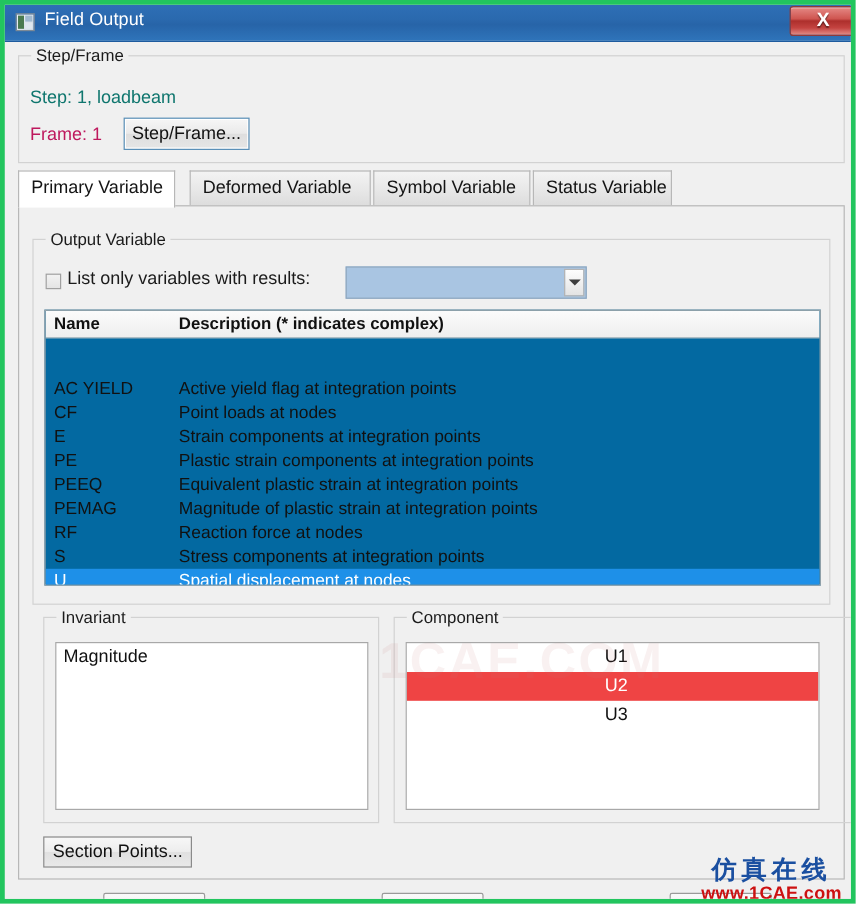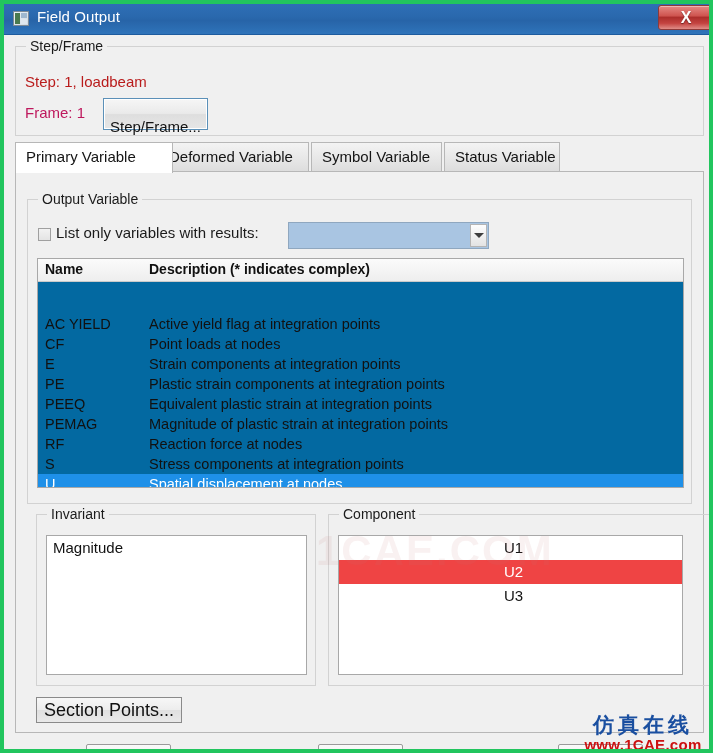--- a/index.html
+++ b/index.html
@@ -112,35 +112,35 @@
 
   
   #stepframe-group {
     left: 11px; top: 11px;
     width: 689px; height: 90px;
   }
   #step-line {
     position: absolute;
     left: 9px; top: 26px;
     font-size: 15px;
-    color: #b91c1c;
+    color: #0f766e;
     white-space: nowrap;
   }
   #frame-line {
     position: absolute;
     left: 9px; top: 57px;
     font-size: 15px;
     color: #be185d;
     white-space: nowrap;
   }
   #stepframe-button {
     position: absolute;
     left: 87px; top: 51px;
     height: 27px;
-    padding: 15px 6px;
+    padding: 0 6px;
     font-size: 15px;
     font-family: "Liberation Sans", sans-serif;
     color: #111111;
     background: linear-gradient(to bottom, #f6f6f6 0%, #eaeaea 48%, #dedede 52%, #e6e6e6 100%);
     border: 1px solid #5b90b8;
     box-shadow: inset 0 0 0 1px #ffffff;
     box-sizing: border-box;
     white-space: nowrap;
     line-height: 25px;
     text-align: center;
@@ -323,21 +323,21 @@
     background: #ef4444;
     color: #ffffff;
   }
 
   
   #section-points-button {
     position: absolute;
     left: 20px; top: 525px;
     height: 26px;
     padding: 0 7px;
-    font-size: 18px;
+    font-size: 15px;
     color: #111111;
     background: linear-gradient(to bottom, #f7f7f7 0%, #ededed 48%, #e0e0e0 52%, #e9e9e9 100%);
     border: 1px solid #8a8a8a;
     box-sizing: border-box;
     line-height: 24px;
     white-space: nowrap;
   }
 
   
   .dlg-button {
@@ -413,21 +413,21 @@
   <div id="client">
 
     <div class="groupbox" id="stepframe-group">
       <div class="gb-title">Step/Frame</div>
       <div id="step-line">Step:  1, loadbeam</div>
       <div id="frame-line">Frame:  1</div>
       <div id="stepframe-button">Step/Frame...</div>
     </div>
 
     <div id="tabstrip">
-        <div class="tab active" style="left: 0px; width: 158px;">Primary Variable</div>
+        <div class="tab active" style="left: 0px; width: 131px;">Primary Variable</div>
         <div class="tab" style="left: 143px; width: 151px;">Deformed Variable</div>
         <div class="tab" style="left: 296px; width: 131px;">Symbol Variable</div>
         <div class="tab" style="left: 429px; width: 116px;">Status Variable</div>
       </div>
 
     <div id="tabpage">
 
       <div class="groupbox" id="outputvar-group">
         <div class="gb-title">Output Variable</div>
 

